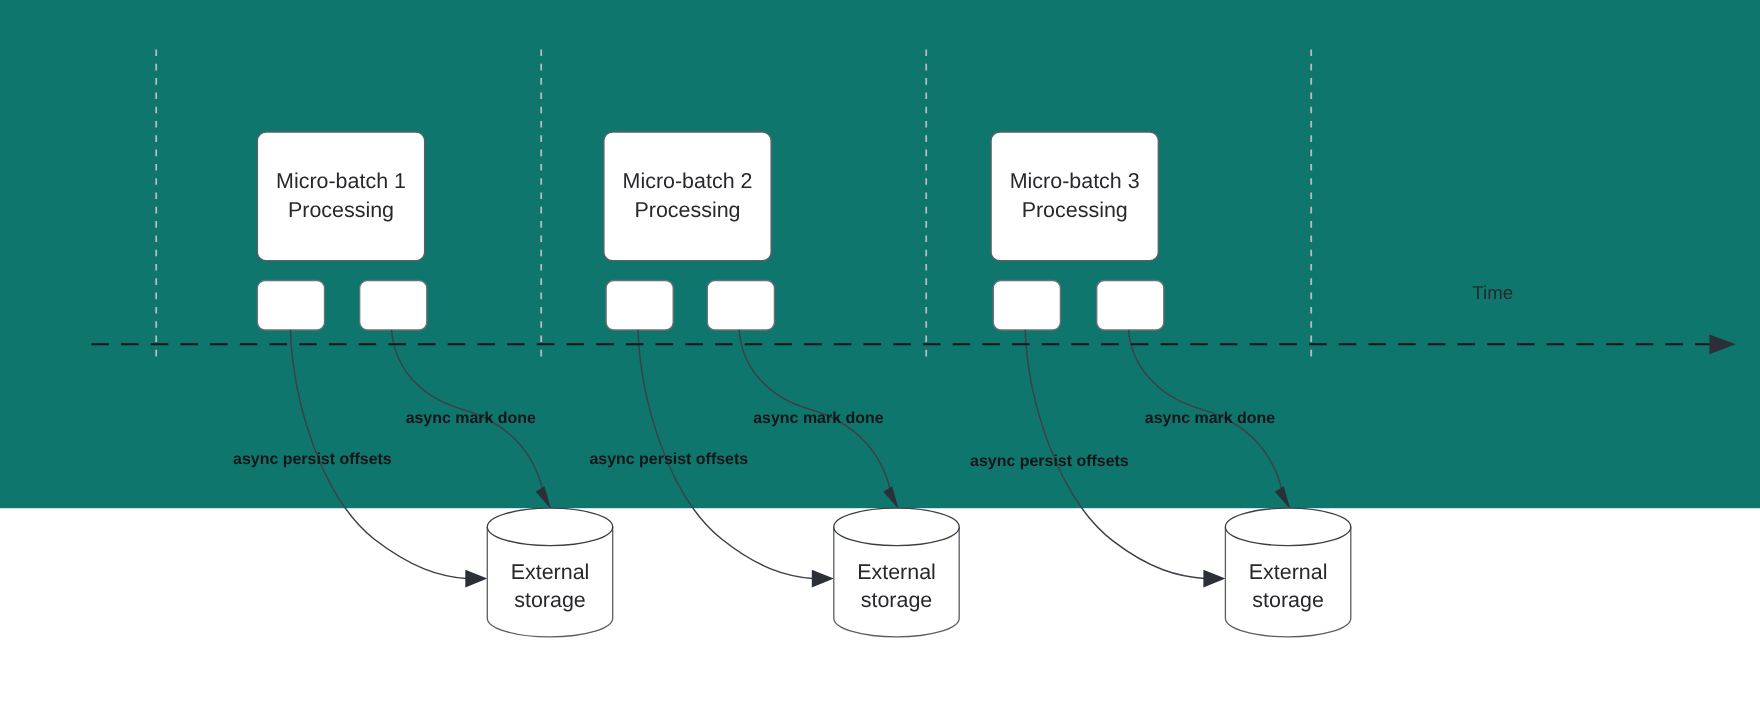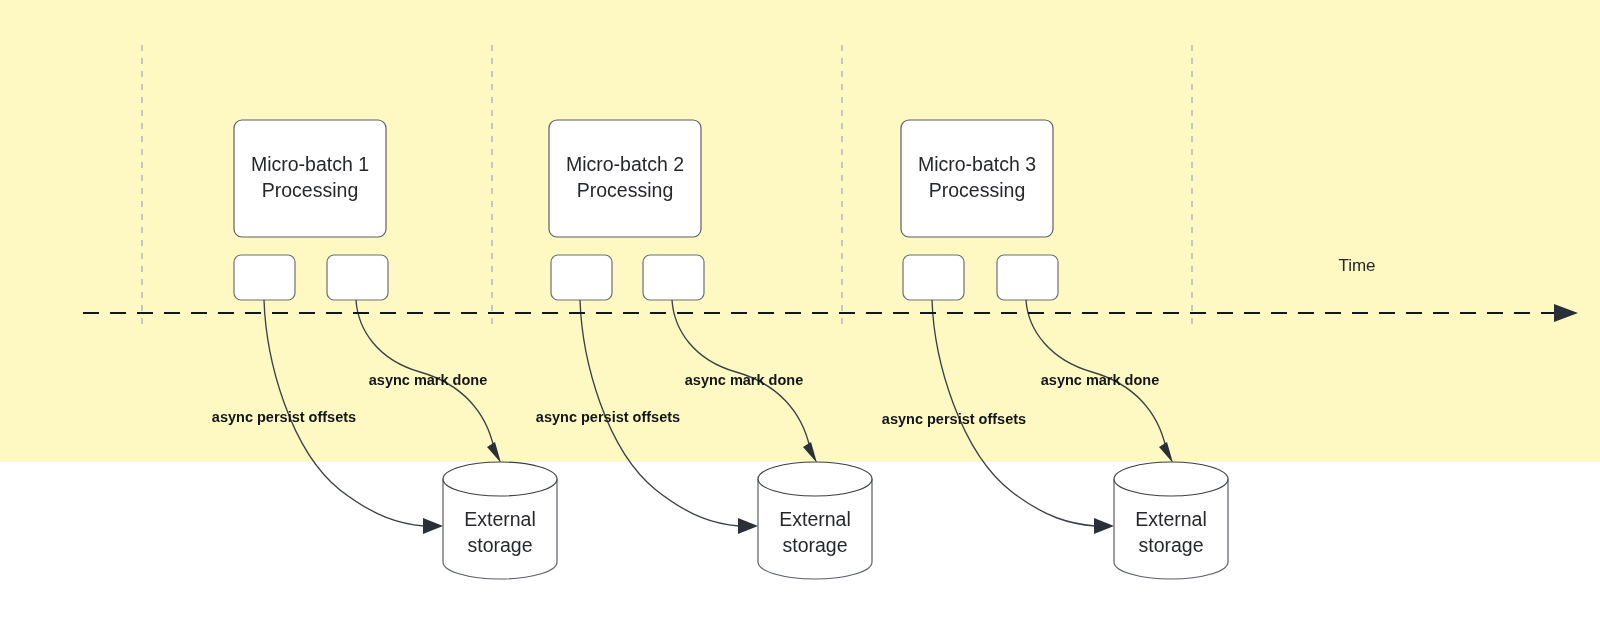--- a/index.html
+++ b/index.html
@@ -10,21 +10,21 @@
   body {
     width: 1600px;
     height: 642px;
     font-family: "Liberation Sans", sans-serif;
     overflow: hidden;
   }
   #diagram-root {
     position: relative;
     width: 1600px;
     height: 462px;
-    background: #fef9c3;
+    background: #0f766e;
   }
   svg.canvas {
     position: absolute;
     top: 0;
     left: 0;
     width: 1600px;
     height: 642px;
     display: block;
   }
   .shape-fill {

